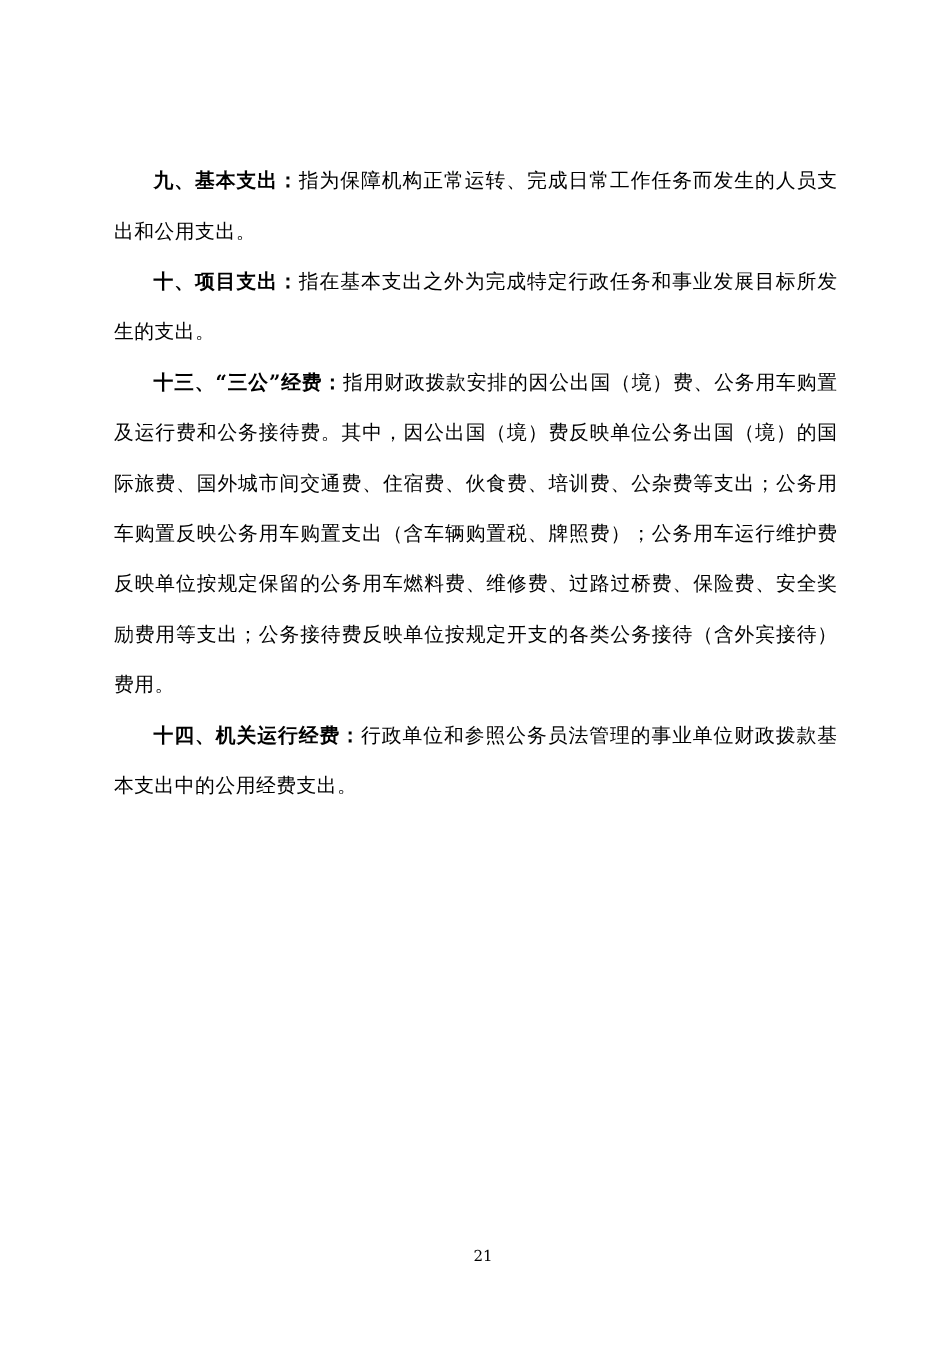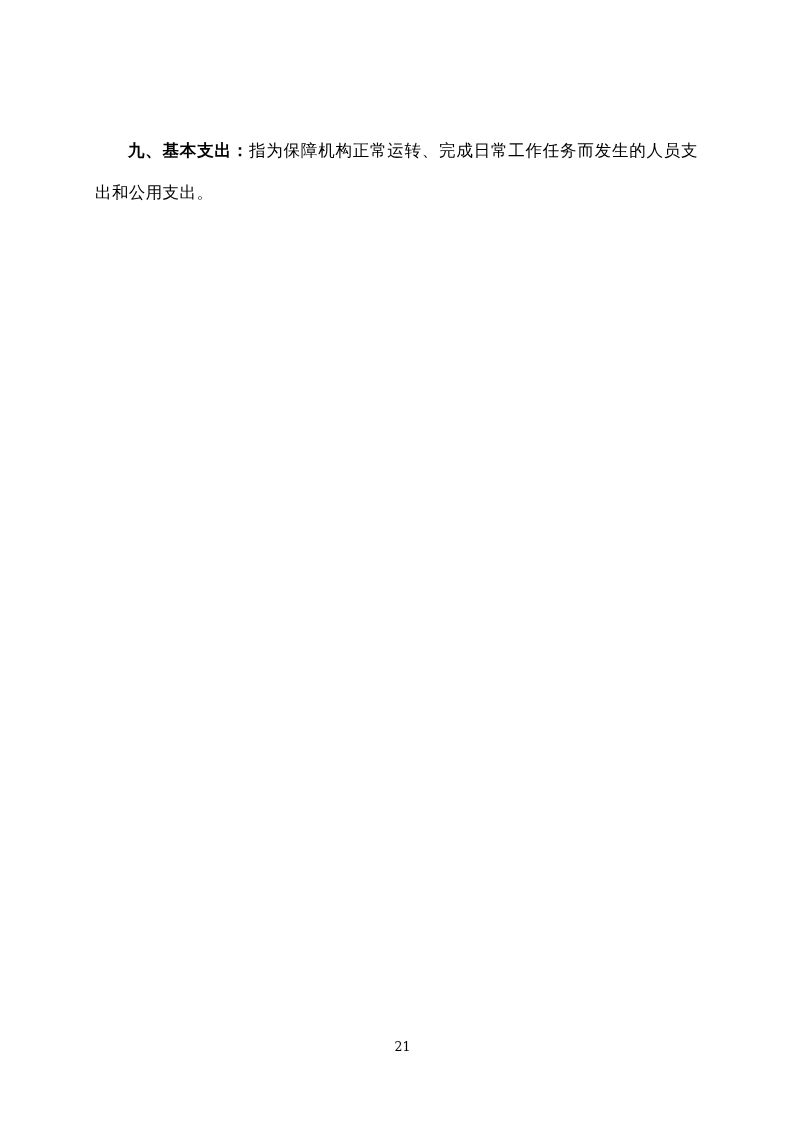--- a/index.html
+++ b/index.html
@@ -50,21 +50,30 @@
 </head>
 <body>
 
 <div class="page">
   <div class="doc-body">
 
     <p class="para">
       <span class="lead">九、基本支出：</span><span>指为保障机构正常运转、完成日常工作任务而发生的人员支出和公用支出。</span>
     </p>
 
+    <p class="para">
+      <span class="lead">十、项目支出：</span><span>指在基本支出之外为完成特定行政任务和事业发展目标所发生的支出。</span>
+    </p>
 
 
 
+    <p class="para">
+      <span class="lead">十三、“三公”经费：</span><span>指用财政拨款安排的因公出国（境）费、公务用车购置及运行费和公务接待费。其中，因公出国（境）费反映单位公务出国（境）的国际旅费、国外城市间交通费、住宿费、伙食费、培训费、公杂费等支出；公务用车购置反映公务用车购置支出（含车辆购置税、牌照费）；公务用车运行维护费反映单位按规定保留的公务用车燃料费、维修费、过路过桥费、保险费、安全奖励费用等支出；公务接待费反映单位按规定开支的各类公务接待（含外宾接待）费用。</span>
+    </p>
 
+    <p class="para">
+      <span class="lead">十四、机关运行经费：</span><span>行政单位和参照公务员法管理的事业单位财政拨款基本支出中的公用经费支出。</span>
+    </p>
 
   </div>
 
   <div class="page-number">21</div>
 </div>
 
 </body></html>

